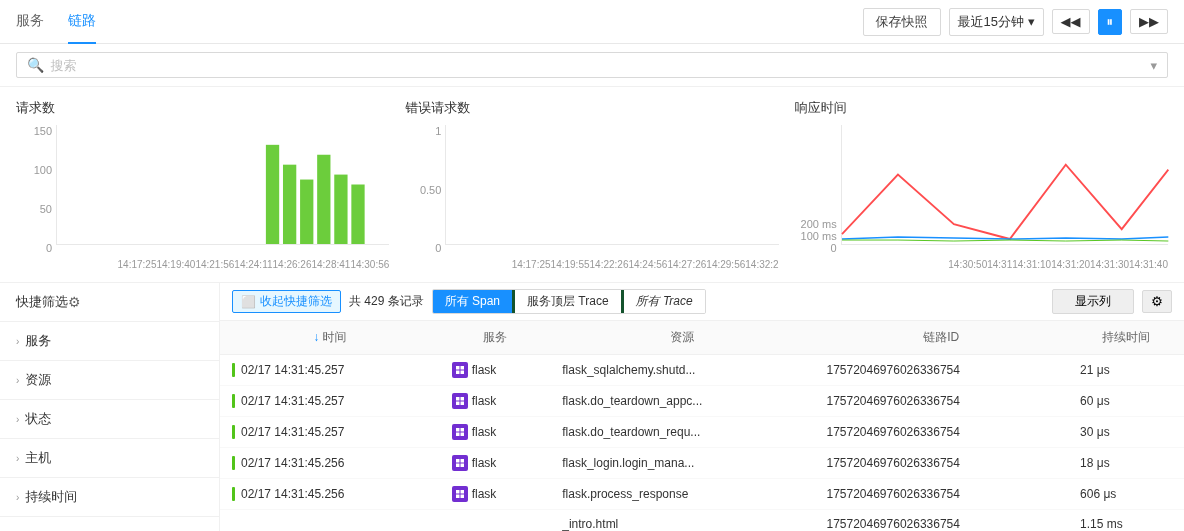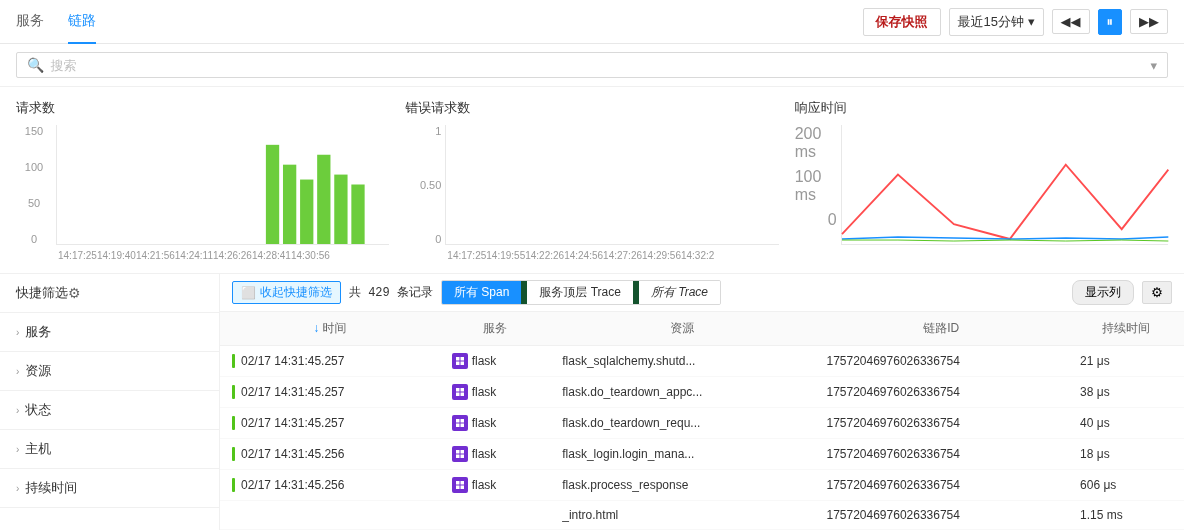--- a/index.html
+++ b/index.html
@@ -4,61 +4,61 @@
   <style>
     * { box-sizing: border-box; margin: 0; padding: 0; }
     body { font-family: -apple-system, BlinkMacSystemFont, 'PingFang SC', 'Microsoft YaHei', sans-serif; font-size: 13px; background: #fff; color: #333; }
     
     
     .header { display: flex; align-items: center; justify-content: space-between; padding: 0 16px; border-bottom: 1px solid #e8e8e8; height: 44px; }
     .header-nav { display: flex; align-items: center; gap: 24px; }
     .nav-item { font-size: 14px; color: #666; cursor: pointer; padding: 12px 0; border-bottom: 2px solid transparent; }
     .nav-item.active { color: #1890ff; border-bottom: 2px solid #1890ff; }
     .header-controls { display: flex; align-items: center; gap: 8px; }
-    .btn { border: 1px solid #d9d9d9; background: #fff; padding: 4px 12px; border-radius: 2px; cursor: pointer; font-size: 13px; color: #b91c1c; font-weight: bold; }
+    .btn { border: 1px solid #d9d9d9; background: #fff; padding: 4px 12px; border-radius: 2px; cursor: pointer; font-size: 13px; color: #404040; }
     .time-select { display: flex; align-items: center; border: 1px solid #d9d9d9; border-radius: 2px; padding: 4px 8px; cursor: pointer; gap: 4px; }
     .control-btn { border: 1px solid #d9d9d9; background: #fff; padding: 4px 8px; cursor: pointer; font-size: 13px; color: #333; border-radius: 2px; }
     .control-btn.pause { background: #1890ff; color: #fff; border-color: #1890ff; }
     
     
     .search-bar { padding: 8px 16px; border-bottom: 1px solid #f0f0f0; }
     .search-input-wrap { display: flex; align-items: center; border: 1px solid #d9d9d9; border-radius: 2px; padding: 4px 10px; gap: 6px; width: 100%; position: relative; }
     .search-input-wrap input { border: none; outline: none; flex: 1; font-size: 13px; color: #a16207; }
     .search-input-wrap input::placeholder { color: #bfbfbf; }
     .search-arrow { position: absolute; right: 10px; top: 50%; transform: translateY(-50%); color: #999; cursor: pointer; }
     
     
     .charts-section { display: flex; gap: 0; border-bottom: 1px solid #f0f0f0; padding: 12px 16px; gap: 16px; }
     .chart-box { flex: 1; background: #fff; }
     .chart-title { font-size: 13px; color: #333; margin-bottom: 8px; font-weight: 500; }
     .chart-area { height: 120px; position: relative; border-left: 1px solid #e8e8e8; border-bottom: 1px solid #e8e8e8; }
-    .chart-x-labels { display: flex; justify-content: flex-start; font-size: 10px; color: #999; margin-top: 5px; padding-left: 2px; }
+    .chart-x-labels { display: flex; justify-content: flex-end; font-size: 10px; color: #999; margin-top: 14px; padding-left: 2px; }
     
     
     .filters-section { display: flex; gap: 0; }
     .left-panel { width: 220px; border-right: 1px solid #f0f0f0; }
     .filter-header { display: flex; align-items: center; justify-content: flex-start; padding: 10px 16px; border-bottom: 1px solid #f0f0f0; }
     .filter-title { font-size: 13px; font-weight: 500; }
     .filter-group { border-bottom: 1px solid #f0f0f0; }
     .filter-group-header { display: flex; align-items: center; padding: 10px 16px; cursor: pointer; gap: 6px; }
     .chevron { font-size: 10px; color: #999; }
     
     
     .right-panel { flex: 1; }
     .tab-bar { display: flex; align-items: center; justify-content: space-between; padding: 6px 12px; border-bottom: 1px solid #f0f0f0; }
     .tab-bar-left { display: flex; align-items: center; gap: 8px; }
     .collapse-btn { display: flex; align-items: center; gap: 4px; border: 1px solid #1890ff; color: #1890ff; border-radius: 2px; padding: 2px 8px; cursor: pointer; font-size: 12px; background: #e6f7ff; }
-    .record-count { font-size: 12px; color: #666; font-family: Liberation Mono, monospace; }
+    .record-count { font-size: 12px; color: #666; }
     .record-count span { color: #333; font-weight: 500; }
     .tab-group { display: flex; border: 1px solid #d9d9d9; border-radius: 2px; overflow: hidden; }
-    .tab-item { padding: 3px 12px; cursor: pointer; font-size: 12px; color: #333; background: #fff; border-right: 6px solid #14532d; }
+    .tab-item { padding: 3px 12px; cursor: pointer; font-size: 12px; color: #333; background: #fff; border-right: 3px solid #14532d; }
     .tab-item:last-child { border-right: none; font-style: italic; }
     .tab-item.active { background: #1890ff; color: #fff; }
     .tab-bar-right { display: flex; align-items: center; gap: 8px; }
-    .display-btn { border: 1px solid #d9d9d9; padding: 3px 12px; border-radius: 8px; cursor: pointer; font-size: 12px; }
+    .display-btn { border: 1px solid #d9d9d9; padding: 3px 22px; border-radius: 2px; cursor: pointer; font-size: 12px; }
     .settings-icon-btn { border: 1px solid #d9d9d9; padding: 3px 8px; border-radius: 2px; cursor: pointer; }
     
     
     .data-table { width: 100%; border-collapse: collapse; }
     .data-table th { text-align: center; padding: 8px 12px; font-size: 12px; color: #666; font-weight: 500; border-bottom: 1px solid #f0f0f0; background: #fafafa; white-space: nowrap; }
     .data-table td { padding: 7px 12px; font-size: 12px; color: #333; border-bottom: 1px solid #f8f8f8; white-space: nowrap; vertical-align: middle; }
     .service-cell { display: flex; align-items: center; gap: 4px; }
     .service-icon { width: 16px; height: 16px; background: #722ed1; border-radius: 2px; display: flex; align-items: center; justify-content: center; }
     .service-icon svg { width: 10px; height: 10px; fill: white; }
     .indicator-cell { display: flex; align-items: center; }
@@ -97,21 +97,21 @@
     <input type="text" placeholder="搜索" style="">
     <span class="search-arrow">▾</span>
   </div>
 </div>
 
 <div class="charts-section">
 
   <div class="chart-box">
     <div class="chart-title">请求数</div>
     <div style="display:flex; gap:4px;">
-      <div style="width:36px; display:flex; flex-direction:column; justify-content:space-between; align-items:center; padding-bottom:16px; font-size:11px; color:#999;">
+      <div style="width:36px; display:flex; flex-direction:column; justify-content:space-between; align-items:flex-end; padding-bottom:16px; font-size:11px; color:#999;">
         <span>150</span>
         <span>100</span>
         <span>50</span>
         <span>0</span>
       </div>
       <div style="flex:1;">
         <div class="chart-area">
           <svg width="100%" height="100%" viewBox="0 0 350 120" preserveAspectRatio="none">
 
             <rect x="220" y="20" width="14" height="100" fill="#52c41a" opacity="0.85"></rect>
@@ -158,35 +158,43 @@
             <span>14:29:56</span>
             <span>14:32:2</span>
         </div>
       </div>
     </div>
   </div>
 
   <div class="chart-box">
     <div class="chart-title">响应时间</div>
     <div style="display:flex; gap:4px;">
-      <div style="width:42px; display:flex; flex-direction:column; justify-content:space-between; align-items:flex-end; padding-bottom:16px; font-size:16px; color:#999;">
+      <div style="width:42px; display:flex; flex-direction:column; justify-content:flex-end; align-items:flex-end; padding-bottom:16px; font-size:11px; color:#999;">
         <span>200 ms</span>
         <span>100 ms</span>
         <span>0</span>
       </div>
       <div style="flex:1;">
         <div class="chart-area">
           <svg width="100%" height="100%" viewBox="0 0 350 120" preserveAspectRatio="none">
 
             <polyline points="0,110 60,50 120,100 180,115 240,40 300,105 350,45" fill="none" stroke="#ff4d4f" stroke-width="2"></polyline>
 
             <polyline points="0,115 60,113 120,114 180,115 240,114 300,115 350,113" fill="none" stroke="#1890ff" stroke-width="1.5"></polyline>
 
             <polyline points="0,116 60,116 120,117 180,116 240,117 300,116 350,117" fill="none" stroke="#52c41a" stroke-width="1"></polyline>
           </svg>
+        </div>
+        <div class="chart-x-labels">
+          <span>14:30:50</span>
+            <span>14:31</span>
+            <span>14:31:10</span>
+            <span>14:31:20</span>
+            <span>14:31:30</span>
+            <span>14:31:40</span>
         </div>
       </div>
     </div>
   </div>
 </div>
 
 <div class="filters-section">
 
   <div class="left-panel">
     <div class="filter-header">
@@ -304,21 +312,21 @@
                       <rect x="5.5" y="1" width="3.5" height="3.5" fill="white"></rect>
                       <rect x="1" y="5.5" width="3.5" height="3.5" fill="white"></rect>
                       <rect x="5.5" y="5.5" width="3.5" height="3.5" fill="white"></rect>
                     </svg>
         </div>
         <span>flask</span>
       </div>
     </td>
     <td>flask.do_teardown_appc...</td>
     <td>17572046976026336754</td>
-    <td>38 μs</td>
+    <td>60 μs</td>
   </tr>
             <tr>
     <td>
       <div class="indicator-cell">
         <span style="display:inline-block;width:3px;height:14px;background:#52c41a;border-radius:1px;margin-right:6px;"></span>
         02/17 14:31:45.257
       </div>
     </td>
     <td>
       <div class="service-cell">
@@ -328,21 +336,21 @@
                       <rect x="5.5" y="1" width="3.5" height="3.5" fill="white"></rect>
                       <rect x="1" y="5.5" width="3.5" height="3.5" fill="white"></rect>
                       <rect x="5.5" y="5.5" width="3.5" height="3.5" fill="white"></rect>
                     </svg>
         </div>
         <span>flask</span>
       </div>
     </td>
     <td>flask.do_teardown_requ...</td>
     <td>17572046976026336754</td>
-    <td>40 μs</td>
+    <td>30 μs</td>
   </tr>
             <tr>
     <td>
       <div class="indicator-cell">
         <span style="display:inline-block;width:3px;height:14px;background:#52c41a;border-radius:1px;margin-right:6px;"></span>
         02/17 14:31:45.256
       </div>
     </td>
     <td>
       <div class="service-cell">

